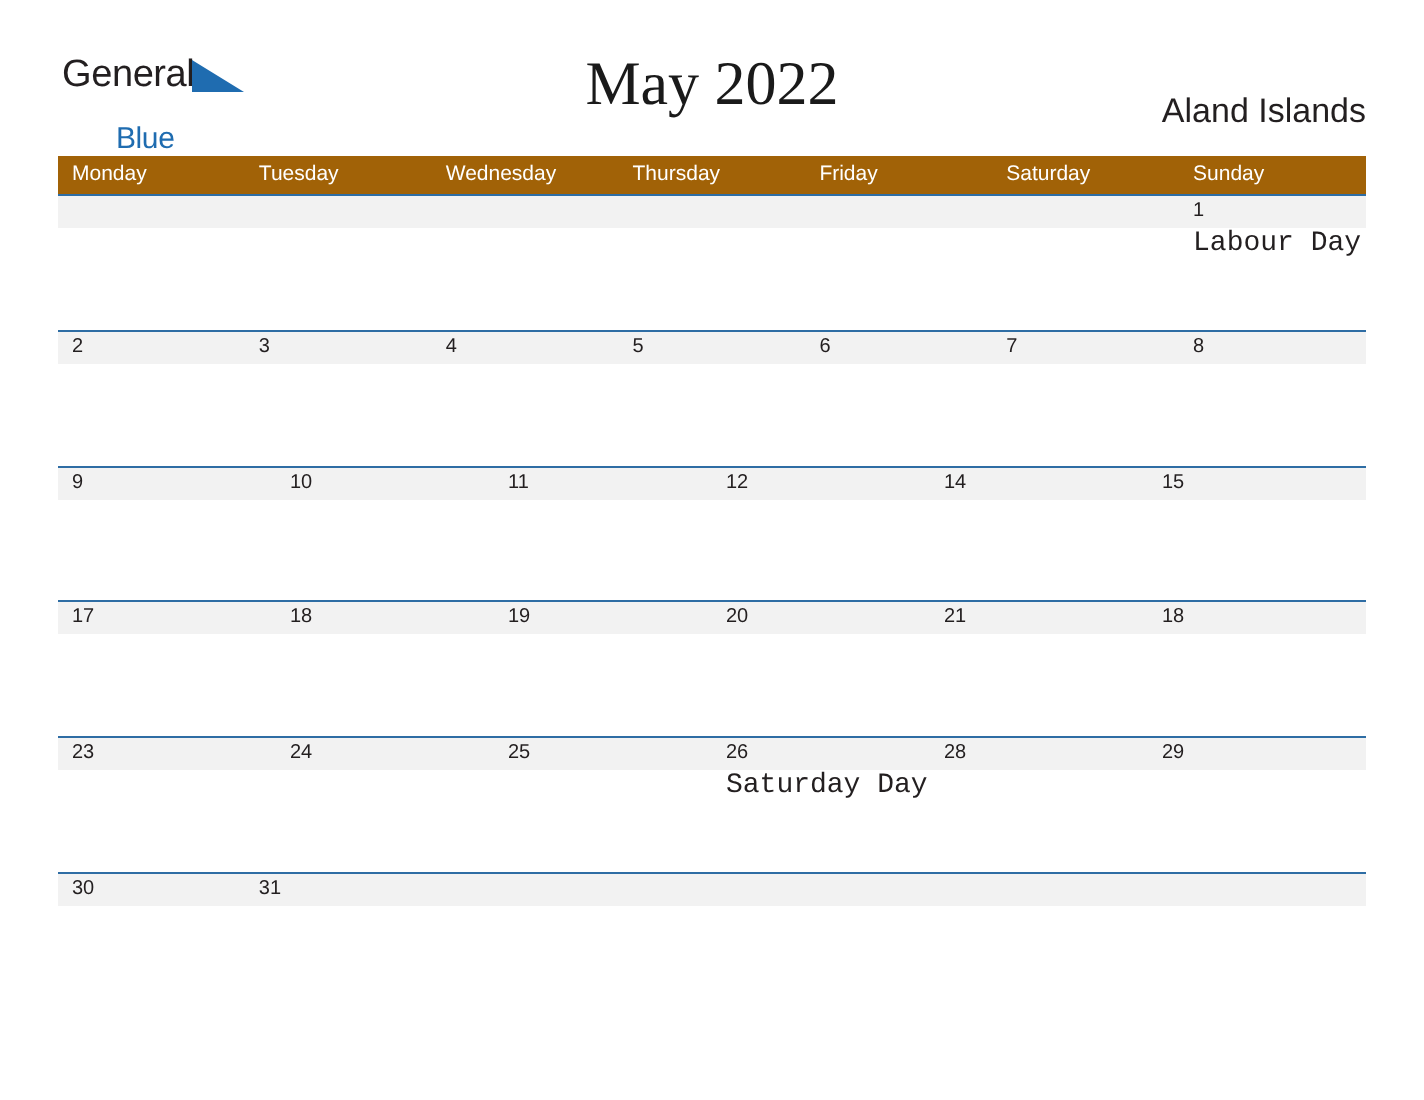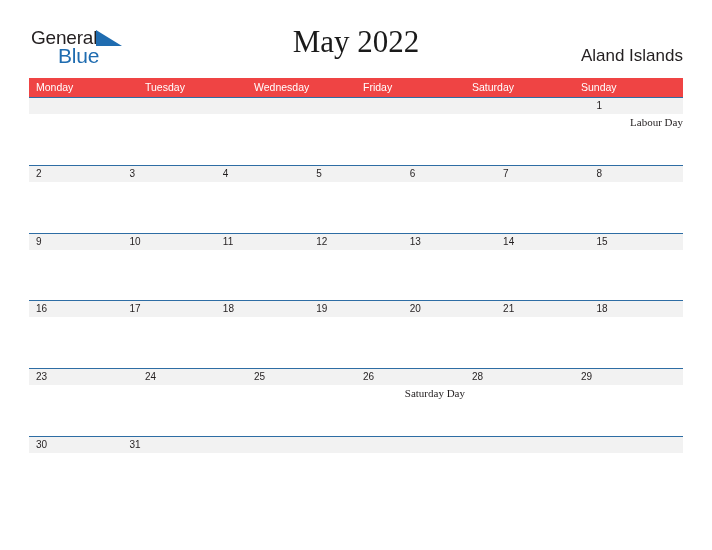--- a/index.html
+++ b/index.html
@@ -40,22 +40,22 @@
     top: 0;
     font-size: 19px;
     letter-spacing: -0.2px;
     color: #231f20;
     font-family: "Liberation Sans", sans-serif;
     line-height: 19px;
   }
   .logo-blue {
     position: absolute;
     left: 27px;
-    top: 18px;
-    font-size: 21px;
+    top: 32px;
+    font-size: 15px;
     letter-spacing: -0.2px;
     color: #1f6cb0;
     font-family: "Liberation Sans", sans-serif;
     line-height: 19px;
   }
   .logo-flag {
     position: absolute;
     left: 65px;
     top: 2px;
     width: 26px;
@@ -87,21 +87,21 @@
   
   .calendar {
     position: absolute;
     left: 29px;
     top: 78px;
     width: 654px;
   }
 
   .weekday-row {
     display: flex;
-    background: #ef4444;
+    background: #a16207;
     height: 19px;
   }
   .weekday {
     flex: 1 1 0;
     color: #ffffff;
     font-size: 10.5px;
     line-height: 19px;
     padding-left: 7px;
     box-sizing: border-box;
     font-family: "Liberation Sans", sans-serif;
@@ -137,27 +137,26 @@
   }
   .day-number {
     position: relative;
     font-size: 10px;
     line-height: 16px;
     color: #231f20;
     font-family: "Liberation Sans", sans-serif;
   }
   .day-event {
     position: relative;
-    font-size: 11px;
+    font-size: 14px;
     line-height: 14px;
     color: #231f20;
-    font-family: Liberation Serif, serif;
+    font-family: Liberation Mono, monospace;
     white-space: nowrap;
     padding-top: 1px;
-    text-align: right;
   }
 </style>
 </head>
 <body>
 
 <div class="page">
 
   <div class="header">
 
     <div class="logo">
@@ -175,20 +174,21 @@
     <div class="region">Aland Islands</div>
 
   </div>
 
   <div class="calendar">
 
     <div class="weekday-row">
       <div class="weekday">Monday</div>
       <div class="weekday">Tuesday</div>
       <div class="weekday">Wednesday</div>
+      <div class="weekday">Thursday</div>
       <div class="weekday">Friday</div>
       <div class="weekday">Saturday</div>
       <div class="weekday">Sunday</div>
     </div>
 
     <div class="week-row">
       <div class="week-band"></div>
       <div class="week-cells">
         <div class="day-cell">
           <div class="day-number"></div>
@@ -268,41 +268,33 @@
         </div>
         <div class="day-cell">
           <div class="day-number">11</div>
           <div class="day-event"></div>
         </div>
         <div class="day-cell">
           <div class="day-number">12</div>
           <div class="day-event"></div>
         </div>
         <div class="day-cell">
-          <div class="day-number">13</div>
-          <div class="day-event"></div>
-        </div>
-        <div class="day-cell">
           <div class="day-number">14</div>
           <div class="day-event"></div>
         </div>
         <div class="day-cell">
           <div class="day-number">15</div>
           <div class="day-event"></div>
         </div>
       </div>
     </div>
 
     <div class="week-row">
       <div class="week-band"></div>
       <div class="week-cells">
-        <div class="day-cell">
-          <div class="day-number">16</div>
-          <div class="day-event"></div>
-        </div>
         <div class="day-cell">
           <div class="day-number">17</div>
           <div class="day-event"></div>
         </div>
         <div class="day-cell">
           <div class="day-number">18</div>
           <div class="day-event"></div>
         </div>
         <div class="day-cell">
           <div class="day-number">19</div>

